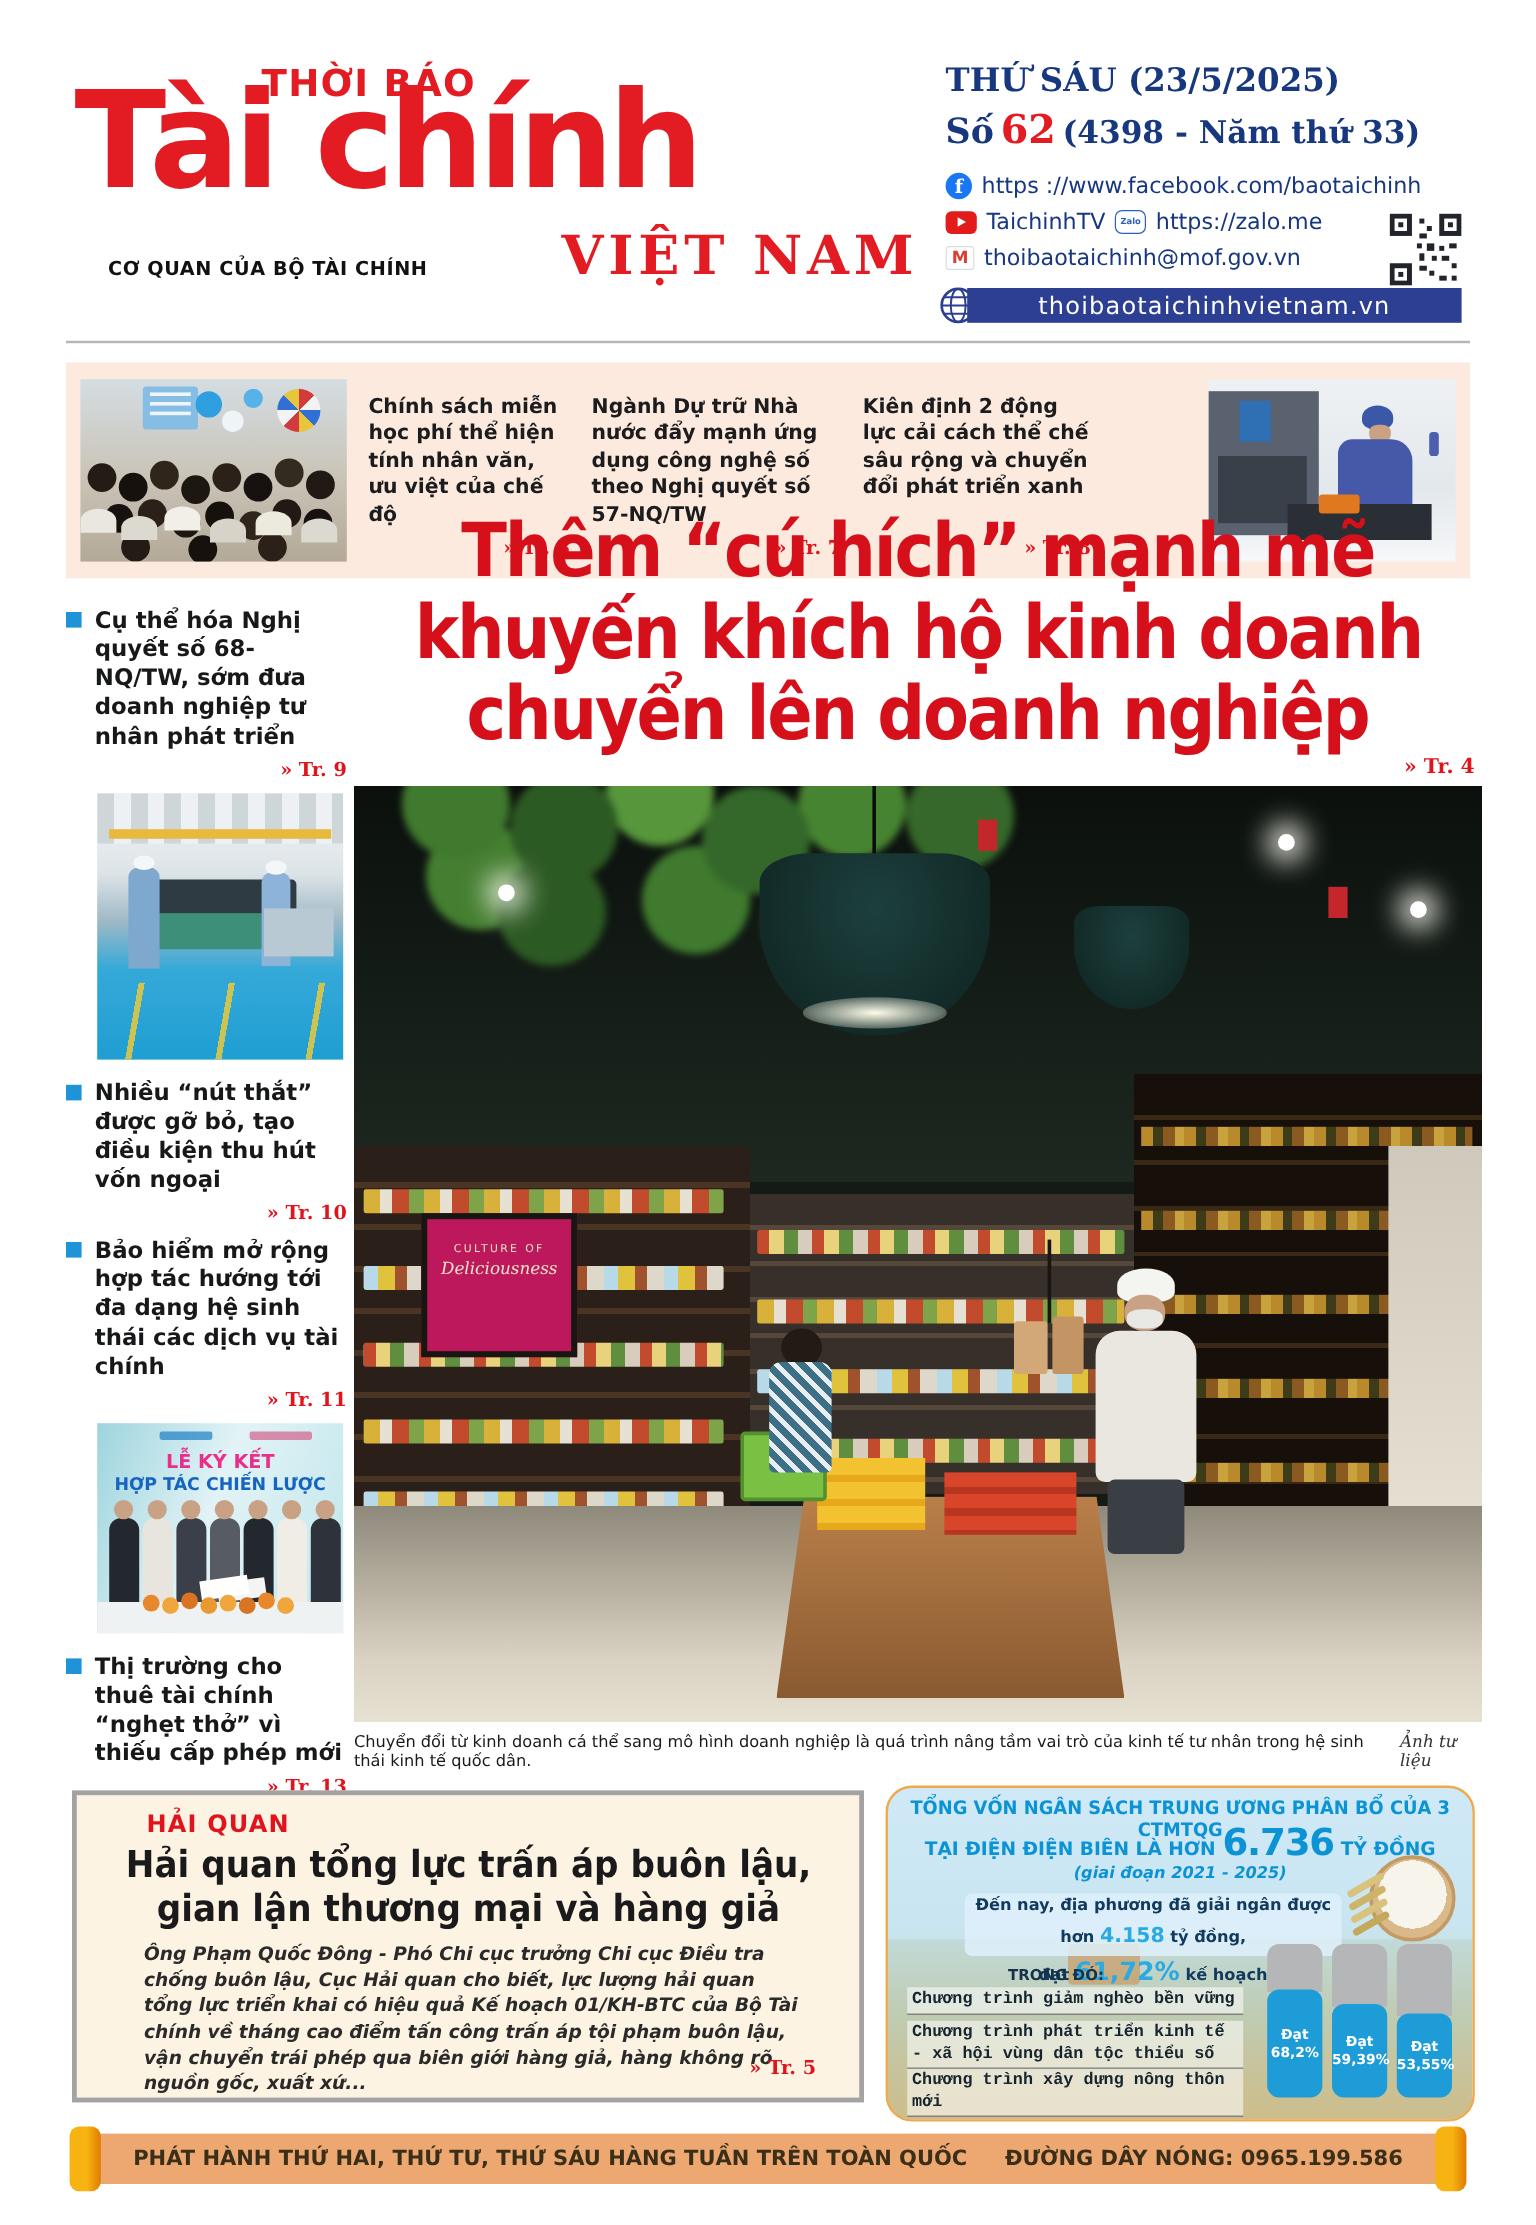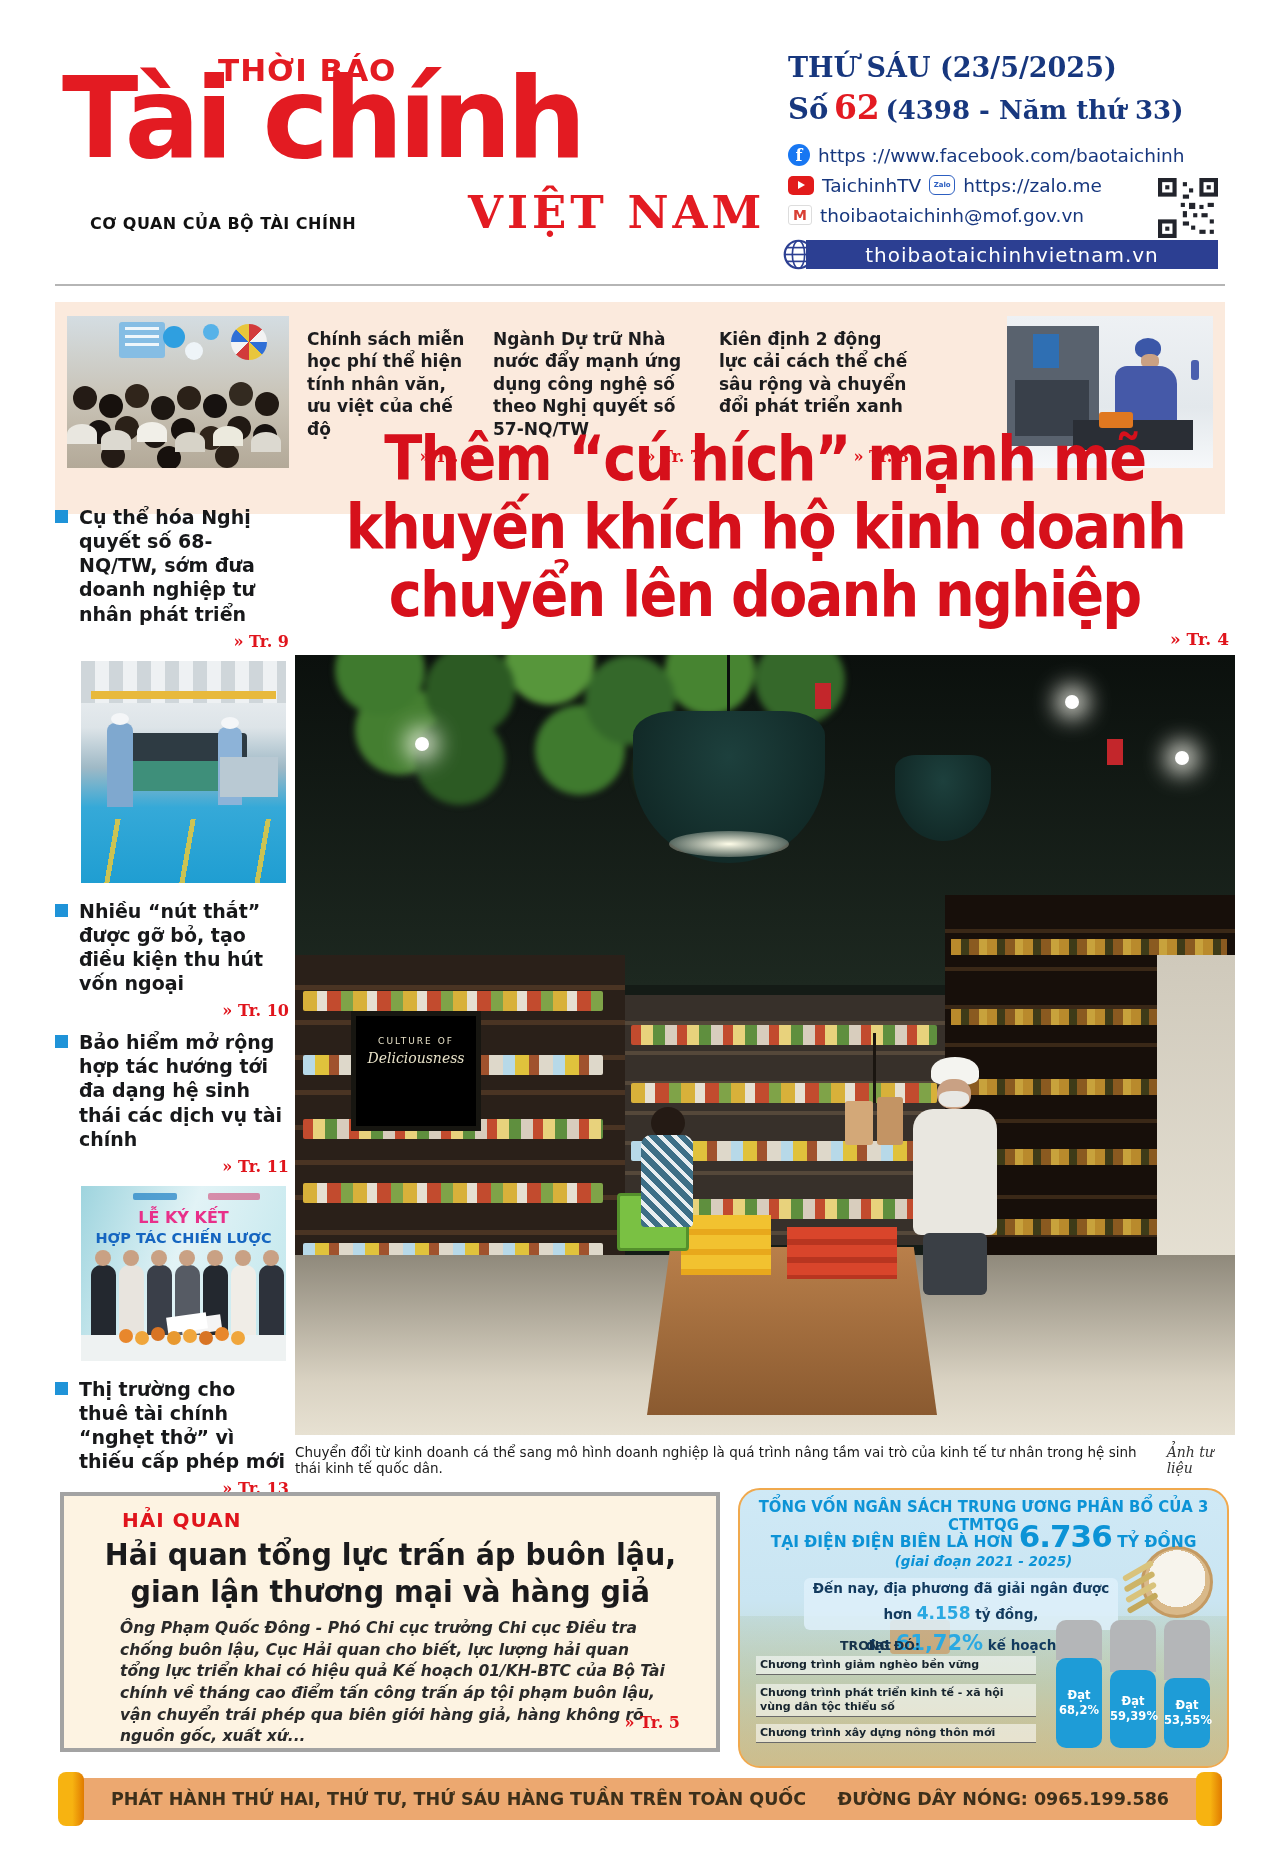--- a/index.html
+++ b/index.html
@@ -26,21 +26,21 @@
            font-size:7px;font-weight:bold;display:flex;align-items:center;justify-content:center;}
   .gm-ic{width:22px;height:18px;background:#fff;border:1px solid #ddd;border-radius:3px;color:#d93f34;
          font-weight:900;font-size:14px;display:flex;align-items:center;justify-content:center;line-height:1;}
   .qr{left:1158px;top:178px;width:60px;height:60px;}
   .webbar{left:806px;top:240px;width:412px;height:29px;background:#2c3f92;color:#fff;display:flex;
           align-items:center;justify-content:center;font-size:20px;letter-spacing:1px;}
   .globe{left:782px;top:238px;width:33px;height:33px;}
   .head-rule{left:55px;top:284px;width:1170px;height:2px;background:#b5b5b5;}
 
   
-  .strip{left:55px;top:302px;width:1170px;height:212px;background:#fbeadd;}
+  .strip{left:55px;top:302px;width:1170px;height:180px;background:#fbeadd;}
   .strip-col{position:absolute;top:26px;height:138px;display:flex;flex-direction:column;}
   .strip-title{font-size:17px;font-weight:bold;color:#1c1c1e;line-height:1.32;}
   .pref{font-family:"DejaVu Serif",serif;font-weight:bold;color:#e0141c;font-size:16px;text-align:right;}
   .strip-col .pref{margin-top:auto;}
   .sphoto{position:absolute;top:14px;height:152px;overflow:hidden;}
 
   
   .stu{left:12px;width:222px;background:linear-gradient(180deg,#d4dde2 0%,#c9c3b6 55%,#b3a globalization998 100%);background:linear-gradient(180deg,#d4dde2 0%,#c9c3b6 55%,#b3a998 100%);}
   .stu-sign{position:absolute;left:52px;top:6px;width:46px;height:36px;background:#85bde4;border-radius:3px;}
   .stu-sign i{display:block;height:3px;background:#eef6fb;margin:5px 6px 0;}
@@ -133,21 +133,21 @@
   .p2{background:repeating-linear-gradient(90deg,#b7d9e8 0 12px,#e0c23c 12px 26px,#a0522d 26px 36px,#ded8ca 36px 50px);}
   .p3{background:repeating-linear-gradient(90deg,#c24b2e 0 10px,#e8d27c 10px 22px,#5f8f3e 22px 34px,#d8cdbd 34px 46px);}
   .mk-shelf-mid{position:absolute;left:330px;top:340px;width:320px;height:250px;
       background:repeating-linear-gradient(180deg,#37302a 0 26px,#55483a 26px 30px);}
   .mk-shelf-right{position:absolute;left:650px;top:240px;width:290px;height:470px;
       background:repeating-linear-gradient(180deg,#170f0a 0 34px,#3a2817 34px 38px);}
   .jarrow{position:absolute;height:16px;background:repeating-linear-gradient(90deg,#b98a2c 0 10px,#3e3b18 10px 18px,#8a5a20 18px 28px,#c8a23c 28px 36px);}
   .mk-aisle{position:absolute;left:862px;top:300px;width:78px;height:410px;background:linear-gradient(180deg,#cfc9bb,#ece7da);}
   .mk-floor{position:absolute;left:0;top:600px;width:940px;height:180px;
       background:linear-gradient(180deg,#8f897b,#d9d2c2 70%,#e7e1d2);}
-  .mk-board{position:absolute;left:56px;top:356px;width:120px;height:110px;background:#000000;border:5px solid #171611;
+  .mk-board{position:absolute;left:56px;top:356px;width:120px;height:110px;background:#be185d;border:5px solid #171611;
       color:#e8e2c8;text-align:center;}
   .mk-board .b1{margin-top:20px;font-size:9px;letter-spacing:2px;}
   .mk-board .b2{font-family:"DejaVu Serif",serif;font-style:italic;font-size:14px;margin-top:4px;}
   .mk-crate{position:absolute;left:352px;top:592px;width:290px;height:168px;background:linear-gradient(180deg,#b97f4a,#8a5a30);
       clip-path:polygon(8% 0,92% 0,100% 100%,0 100%);}
   .mk-boxes1{position:absolute;left:386px;top:560px;width:90px;height:60px;background:repeating-linear-gradient(180deg,#f2c230 0 14px,#e8a81c 14px 20px);}
   .mk-boxes2{position:absolute;left:492px;top:572px;width:110px;height:52px;background:repeating-linear-gradient(180deg,#d9452b 0 12px,#b83520 12px 18px);}
   .mk-person{position:absolute;left:612px;top:402px;width:96px;height:260px;}
   .mk-cap{position:absolute;left:24px;top:0;width:48px;height:28px;border-radius:50% 50% 30% 30%;background:#f4f4f0;}
   .mk-face{position:absolute;left:30px;top:22px;width:34px;height:30px;border-radius:45%;background:#c9a184;}
@@ -187,21 +187,21 @@
           font-size:13.5px;color:#0c93d6;}
   .basket{position:absolute;right:14px;top:56px;width:66px;height:66px;border-radius:50%;
           background:radial-gradient(circle at 50% 45%,#f7f4ec 0 58%,#d9b98a 58% 100%);border:3px solid #c49a62;}
   .wheat{position:absolute;right:72px;top:78px;width:34px;height:6px;background:#d9c37c;border-radius:3px;
          box-shadow:-4px 10px 0 #cdb468,-8px 20px 0 #d9c37c,-12px 30px 0 #c4a95c;transform:rotate(-30deg);}
   .statbox{position:absolute;left:64px;top:88px;width:314px;height:52px;background:rgba(222,240,250,.85);
            border-radius:6px;text-align:center;color:#123a5e;font-weight:bold;font-size:13.5px;line-height:1.6;}
   .statbox .n1{color:#2aa9e2;font-size:17px;} .statbox .n2{color:#2aa9e2;font-size:21px;}
   .in-among{position:absolute;left:100px;top:148px;font-size:12.5px;font-weight:900;color:#16324a;}
   .in-label{position:absolute;left:16px;width:272px;background:rgba(255,255,255,.55);border-bottom:1px solid #6a6a6a;
-            font-size:11px;font-weight:bold;color:#16242e;line-height:1.25;padding:2px 4px;}
+            font-size:14px;font-weight:bold;color:#16242e;line-height:1.25;padding:2px 4px;font-family:Liberation Mono, monospace;}
   .bcol{position:absolute;width:46px;}
   .bgray{position:absolute;left:0;width:46px;background:#b4b6b8;border-radius:10px 10px 0 0;}
   .bblue{position:absolute;left:0;width:46px;background:#1e9cd7;border-radius:10px;color:#fff;text-align:center;
          font-size:11.5px;font-weight:bold;display:flex;flex-direction:column;justify-content:center;line-height:1.3;}
 
   
   .footer{left:65px;top:1778px;width:1150px;height:42px;background:#eca870;display:flex;align-items:center;
           justify-content:space-between;padding:12px 46px;box-sizing:border-box;font-size:17.5px;font-weight:600;color:#3c2f1a;}
   .scroll-cap{position:absolute;top:1772px;width:26px;height:54px;border-radius:8px;
               background:linear-gradient(90deg,#f7b311 55%,#e07b00);}

